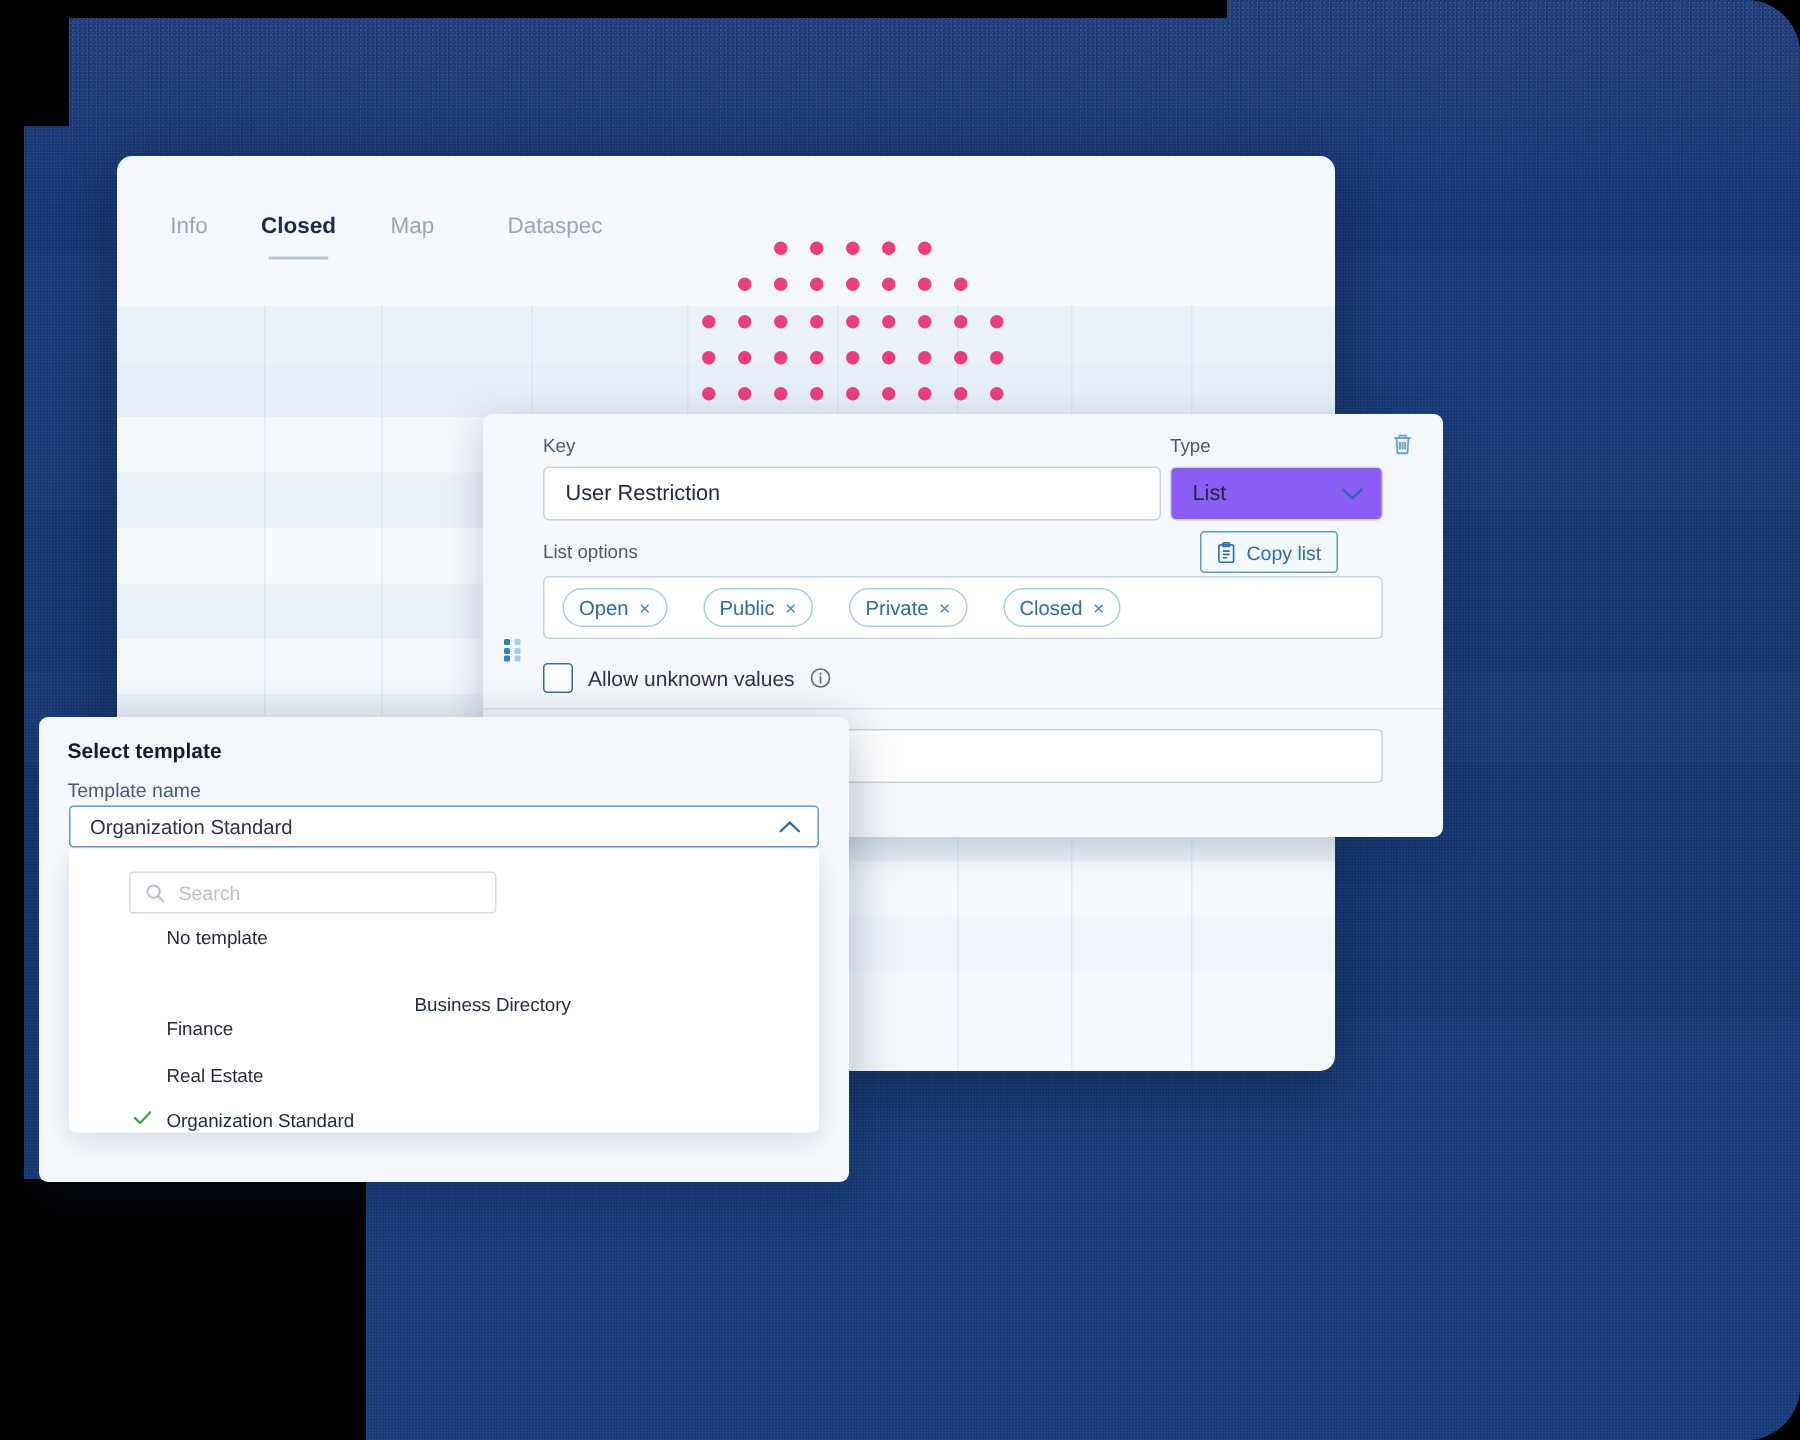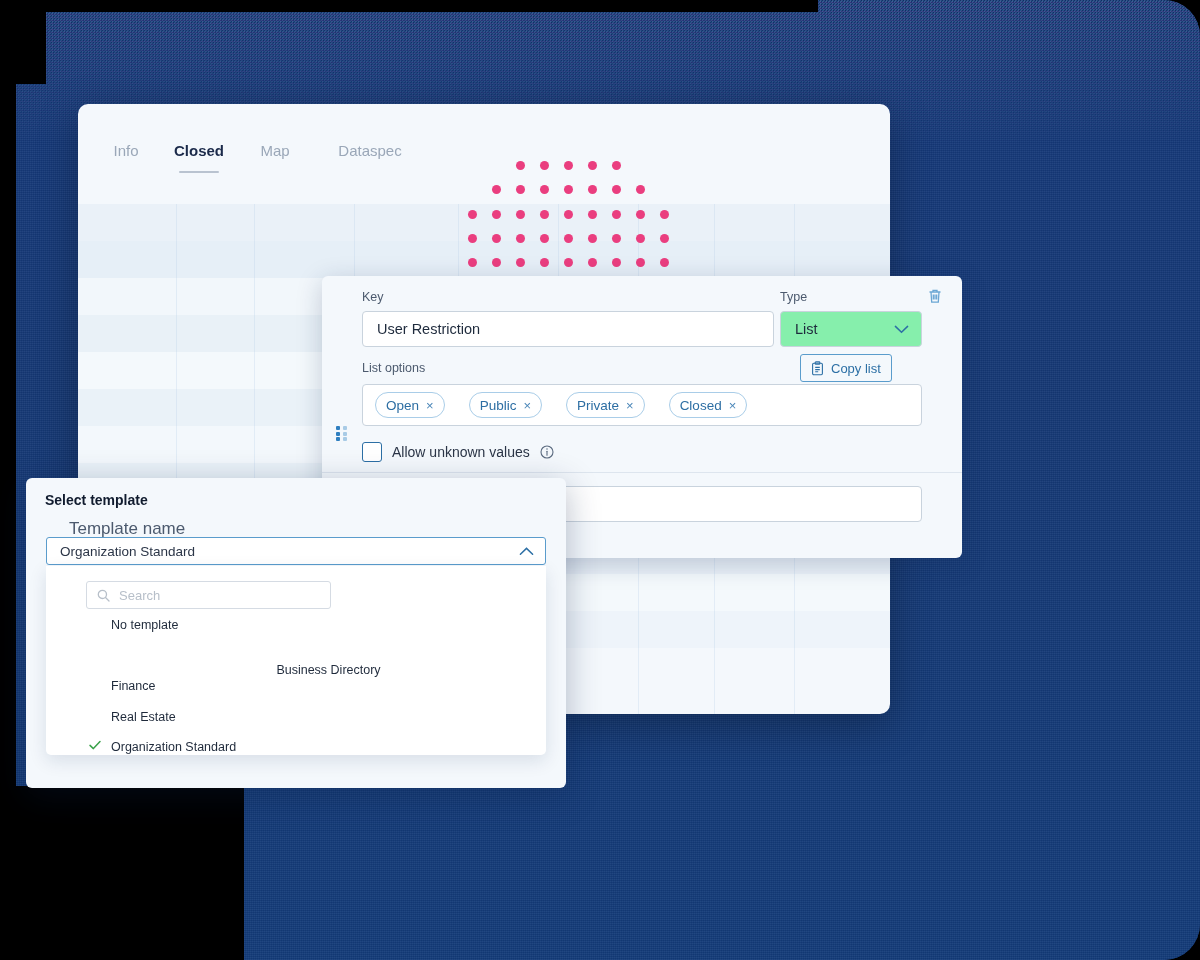--- a/index.html
+++ b/index.html
@@ -73,21 +73,21 @@
   }
   #drag-handle i{display:block;width:4px;height:4px;background:#2f7fc0;border-radius:1px;}
   #drag-handle i:nth-child(2n){background:#a8cbe6;}
   .field-label{font-size:12.5px;color:#4c5a6e;}
   .txt-input{
     background:#fff;border:1px solid #c9d3dd;border-radius:4px;height:36px;
     display:flex;align-items:center;padding:0 14px;font-size:14.5px;color:#1e2a3c;
     box-sizing:border-box;
   }
   #type-select{
-    background:#86efac;border:1px solid #c9d3dd;border-radius:4px;height:36px;
+    background:#8b5cf6;border:1px solid #c9d3dd;border-radius:4px;height:36px;
     display:flex;align-items:center;justify-content:space-between;
     padding:0 12px 0 14px;font-size:14.5px;color:#1e2a3c;box-sizing:border-box;
   }
   #copy-list-btn{
     display:inline-flex;align-items:center;gap:7px;height:26px;padding:0 10px;
     border:1px solid #5a9ccc;border-radius:3px;background:#f4f8fc;
     font-size:13px;color:#2c6fa5;
   }
   #chips-box{
     background:#fff;border:1px solid #c9d3dd;border-radius:4px;height:42px;
@@ -109,21 +109,21 @@
     position:absolute;left:40px;top:210px;width:560px;height:36px;
     background:#fff;border:1px solid #c9d3dd;border-radius:4px;box-sizing:border-box;
   }
   
   #template-panel{
     position:absolute;left:26px;top:478px;width:540px;height:310px;
     background:#f4f8fc;border-radius:6px;
     box-shadow:0 8px 34px rgba(10,30,70,.30);
   }
   #template-title{position:absolute;left:19px;top:14px;font-size:14px;font-weight:700;color:#101b2e;}
-  #template-name-label{position:absolute;left:19px;top:41px;font-size:17px;color:#4c5a6e;margin-left:24px;}
+  #template-name-label{position:absolute;left:19px;top:41px;font-size:13px;color:#4c5a6e;}
   #template-select{
     position:absolute;left:20px;top:59px;width:500px;height:28px;
     background:#fff;border:1px solid #5a9ccc;border-radius:3px;
     display:flex;align-items:center;justify-content:space-between;
     padding:0 11px 0 13px;font-size:13.5px;color:#2b3547;box-sizing:border-box;
   }
   #template-dropdown{
     position:absolute;left:20px;top:88px;width:500px;height:189px;
     background:#fff;border-radius:0 0 5px 5px;
     box-shadow:0 6px 18px rgba(20,40,80,.12);

